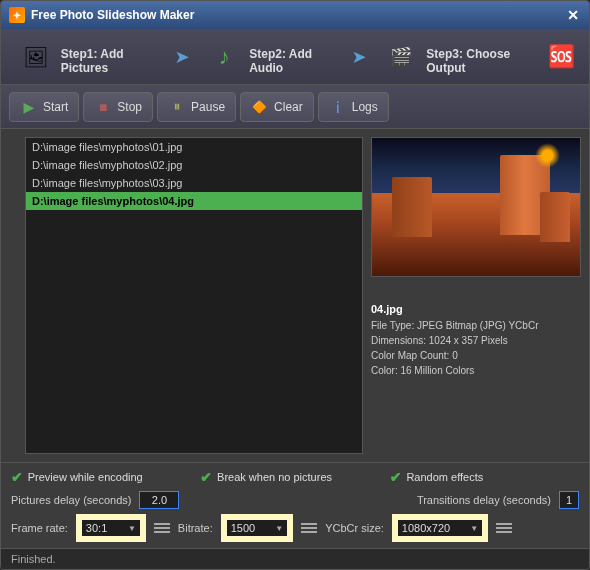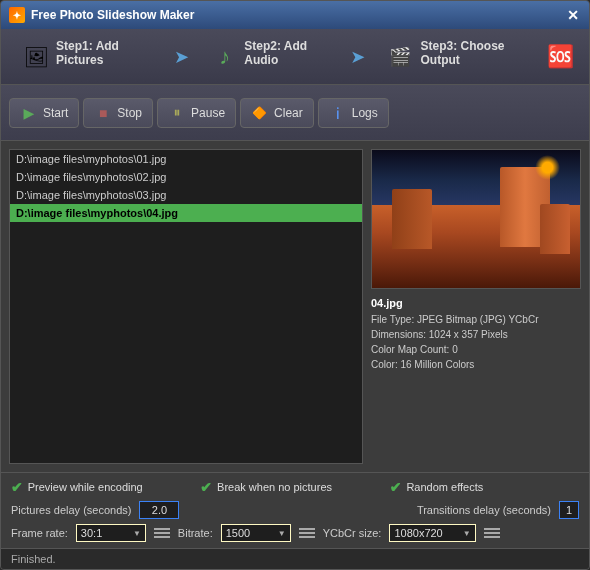--- a/index.html
+++ b/index.html
@@ -62,22 +62,22 @@
       height: 56px;
       display: flex;
       align-items: center;
       padding: 0 12px;
       gap: 8px;
       flex-shrink: 0;
       border-bottom: 1px solid #555;
     }
     .step-item {
       display: flex;
-      align-items: flex-start;
-      gap: 4px;
+      align-items: flex-end;
+      gap: 10px;
       cursor: pointer;
       padding: 4px 8px;
       border-radius: 3px;
     }
     .step-icon {
       width: 36px;
       height: 36px;
       display: flex;
       align-items: center;
       justify-content: center;
@@ -95,21 +95,21 @@
     .step-help {
       margin-left: auto;
       width: 36px;
       height: 36px;
       display: flex;
       align-items: center;
       justify-content: center;
     }
     .toolbar {
       background: linear-gradient(to bottom, #4a4a5a, #3d3d4d);
-      height: 56px;
+      height: 44px;
       display: flex;
       align-items: center;
       padding: 0 8px;
       gap: 4px;
       flex-shrink: 0;
       border-bottom: 1px solid #555;
     }
     .toolbar-btn {
       display: flex;
       align-items: center;
@@ -138,20 +138,21 @@
       gap: 0;
       padding: 8px;
       background: #3c3c3c;
       overflow: hidden;
     }
     .file-list-panel {
       flex: 1;
       display: flex;
       flex-direction: column;
       margin-right: 8px;
+      margin-left: 16px;
     }
     .file-list {
       background: #1e1e1e;
       border: 1px solid #555;
       flex: 1;
       overflow-y: auto;
     }
     .file-item {
       padding: 3px 6px;
       color: #ccc;
@@ -216,20 +217,21 @@
       bottom: 28%;
       width: 40px;
       height: 60px;
       border-radius: 2px 2px 0 0;
       background: linear-gradient(to right, #904018, #b85828);
     }
     .image-info {
       color: #ccc;
       font-size: 10px;
       line-height: 1.5;
+      margin-top: 18px;
     }
     .image-info .filename {
       font-weight: bold;
       font-size: 11px;
       color: #fff;
     }
     .bottom-options {
       background: #3c3c3c;
       padding: 6px 10px;
       border-top: 1px solid #555;
@@ -270,21 +272,21 @@
       border: 1px solid #3b82f6;
       color: #ddd;
       padding: 2px 6px;
       font-size: 11px;
       width: 50px;
       text-align: center;
     }
     .setting-spacer { flex: 1; }
     .dropdown-btn {
       background: #1e1e1e;
-      border: 1px solid #fef9c3;
+      border: 6px solid #fef9c3;
       color: #ddd;
       padding: 2px 4px;
       font-size: 11px;
       cursor: pointer;
       display: flex;
       align-items: center;
       gap: 20px;
       min-width: 70px;
     }
     .dropdown-btn .arrow { font-size: 8px; color: #aaa; margin-left: auto; }

